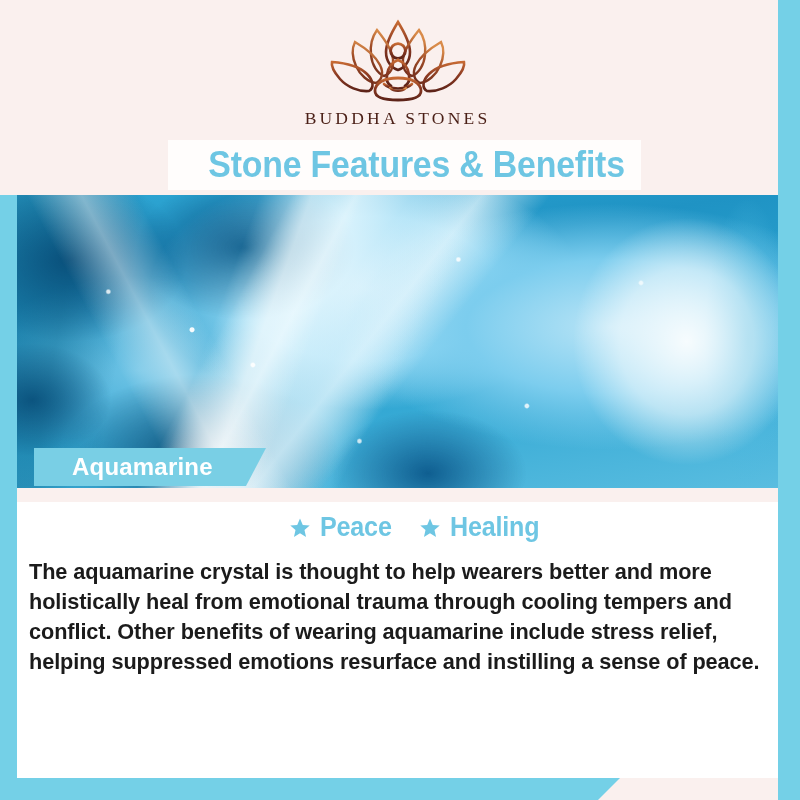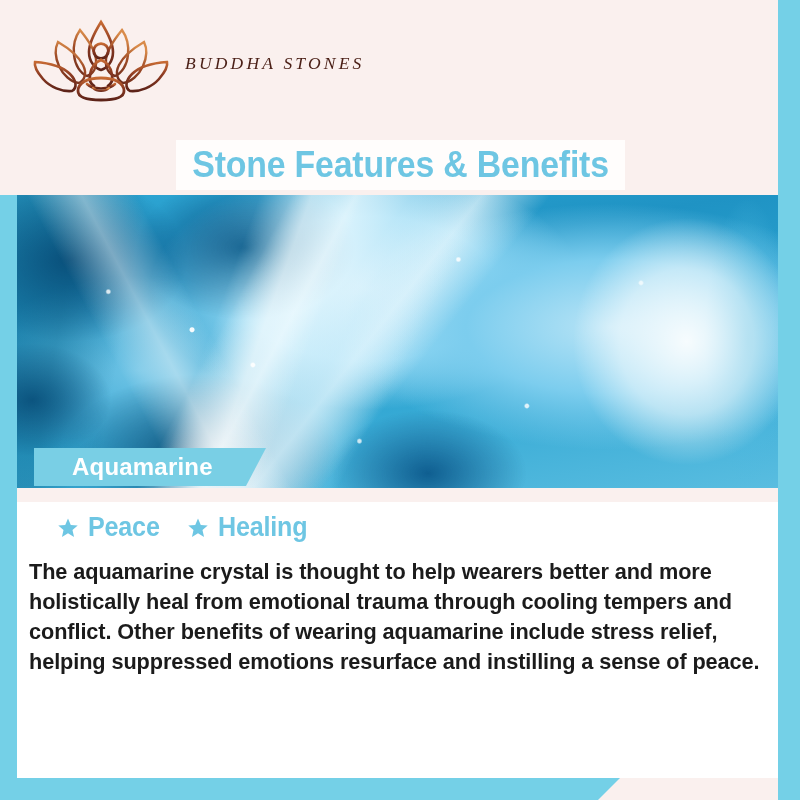--- a/index.html
+++ b/index.html
@@ -16,30 +16,30 @@
             clip-path:polygon(17px 0,100% 0,100% 100%,0 100%);}
   #band-right{top:0;right:0;width:22px;height:800px;}
   #band-left{top:195px;left:0;width:17px;height:605px;}
   #band-bottom{bottom:0;left:0;width:620px;height:22px;
             clip-path:polygon(0 0,100% 0,calc(100% - 22px) 100%,0 100%);}
 
   
   #header{position:absolute;top:0;left:17px;width:761px;height:195px;
           background:#faf0ee;}
   #logo-wrap{position:absolute;top:18px;left:0;width:761px;
-             display:flex;flex-direction:row;align-items:center;font-style:italic;}
+             display:flex;flex-direction:column;align-items:center;}
   #logo-mark{width:168px;height:86px;display:block;}
   #brand-name{margin-top:4px;font-family:"Liberation Serif",serif;
               font-size:17.5px;letter-spacing:3.2px;color:#4a1f16;
               font-weight:400;}
 
   
-  #title-band{position:absolute;top:140px;left:176px;width:449px;height:50px;
+  #title-band{position:absolute;top:140px;left:168px;width:449px;height:50px;
               background:#fffdfc;display:flex;align-items:center;
-              justify-content:center;}
+              justify-content:center;padding-left:24px;}
   #title-text{font-family:"Liberation Sans Narrow","Liberation Sans",sans-serif;
               font-weight:bold;font-size:36px;color:#6ec6e3;
               letter-spacing:-0.2px;white-space:nowrap;
               transform:scaleX(0.94);transform-origin:center;}
 
   
   #photo{position:absolute;top:195px;left:17px;width:761px;height:293px;
          overflow:hidden;background:#23a2cf;}
   .fx{position:absolute;inset:0;}
   #fx-base{background:
@@ -82,21 +82,21 @@
   #badge{position:absolute;left:17px;bottom:2px;height:38px;width:232px;
          background:#79cfe5;clip-path:polygon(0 0,100% 0,calc(100% - 20px) 100%,0 100%);
          display:flex;align-items:center;}
   #badge-label{margin-left:38px;color:#ffffff;font-weight:bold;font-size:24px;
                letter-spacing:.2px;}
 
   
   #cream-gap{position:absolute;top:488px;left:17px;width:761px;height:14px;background:#faf0ee;}
   #content{position:absolute;top:502px;left:17px;width:761px;height:276px;background:#ffffff;}
 
-  #keywords{display:flex;align-items:center;gap:22px;
+  #keywords{display:flex;justify-content:center;align-items:center;gap:22px;
             margin-top:10px;padding-left:40px;}
   .kw{display:flex;align-items:center;gap:9px;}
   .kw-star{display:block;width:22px;height:22px;color:#6ec6e3;}
   .kw-label{font-family:"Liberation Sans Narrow","Liberation Sans",sans-serif;
             font-weight:bold;font-size:27px;color:#6ec6e3;letter-spacing:-0.2px;
             transform:scaleX(.93);transform-origin:left center;}
 
   #body-text{margin:14px 12px 0 12px;font-family:"Liberation Sans Narrow","Liberation Sans",sans-serif;
              font-weight:bold;font-size:22.5px;line-height:30px;color:#1b1b1b;
              text-align:left;letter-spacing:-0.1px;transform:scaleX(.965);

